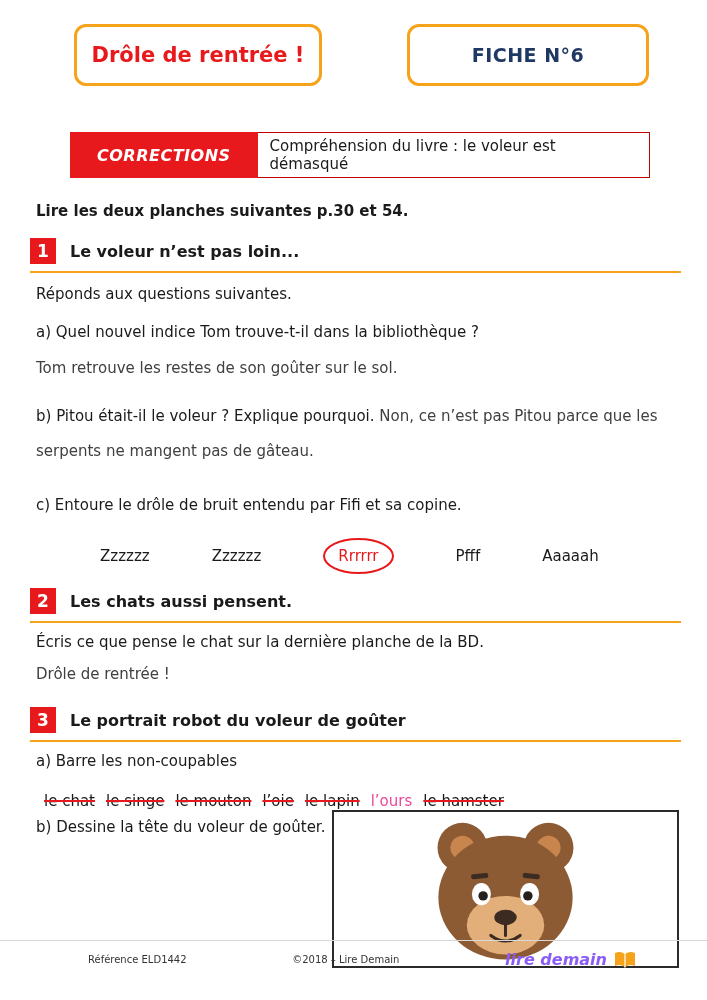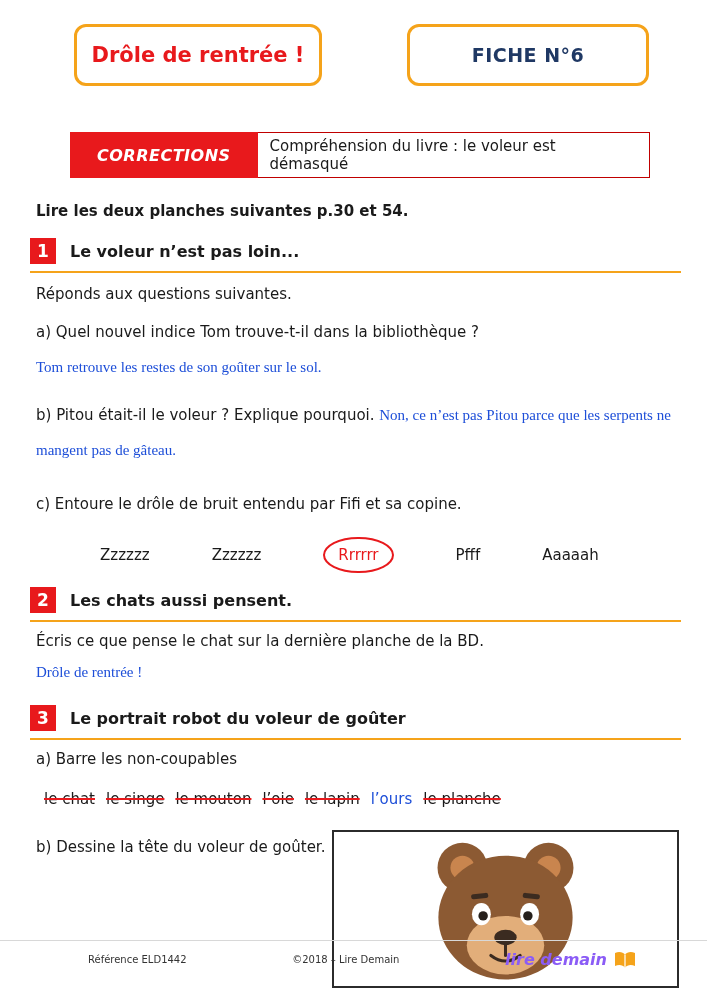--- a/index.html
+++ b/index.html
@@ -19,38 +19,38 @@
   .corr-subtitle { flex: 1; border: 1.5px solid #C00000; border-left: none; font-size: 15px; padding: 4px 12px; display: flex; align-items: center; background: #fff; }
 
   .instruction { margin: 24px 0 0 8px; font-weight: bold; font-size: 15px; }
 
   
   .section-header { display: flex; align-items: center; gap: 14px; margin-top: 18px; padding-bottom: 7px; border-bottom: 2px solid #F5A31A; width: 651px; margin-left: 2px; }
   .sec-num { width: 26px; height: 26px; background: #E8191C; color: #fff; font-weight: bold; font-size: 17px; display: flex; align-items: center; justify-content: center; flex: 0 0 auto; }
   .sec-title { font-weight: bold; font-size: 16px; }
 
   .txt { font-size: 15px; margin-left: 8px; }
-  .red { color: #1d4ed8; font-family: Liberation Serif, serif; }
+  .red { color: #404040; }
   .mt12 { margin-top: 12px; } .mt14 { margin-top: 14px; } .mt10 { margin-top: 10px; }
   .mt20 { margin-top: 20px; } .mt18 { margin-top: 18px; }
   .mt24 { margin-top: 24px; } .mt28 { margin-top: 28px; }
   .wrapline { line-height: 2.3; margin-top: 22px; width: 640px; }
 
   
   .options-row { display: flex; align-items: center; gap: 62px; margin: 24px 0 0 72px; }
   .sound-option { font-size: 15px; }
   .sound-option.circled { color: #E8191C; border: 2.5px solid #E8191C; border-radius: 50%; padding: 7px 13px; }
 
   
   .words-row { display: flex; gap: 11px; margin: 22px 0 0 16px; font-size: 15px; flex-wrap: nowrap; }
   .suspect.struck { text-decoration: line-through; text-decoration-color: #E8191C; text-decoration-thickness: 2px; }
-  .suspect.answer { color: #1d4ed8; text-align: right; }
+  .suspect.answer { color: #ec4899; text-align: right; }
 
   
-  .draw-row { display: flex; margin-top: 22px; align-items: flex-start; }
+  .draw-row { display: flex; align-items: flex-start; }
   .draw-q { font-size: 15px; margin: 8px 0 0 8px; width: 296px; }
   .draw-box { width: 347px; height: 158px; border: 2px solid #2b2b2b; display: flex; align-items: center; justify-content: center; background: #fff; }
 
   
   .footer { position: absolute; left: 0; right: 0; bottom: 16px; height: 44px; border-top: 1px solid #d8d8d8; display: flex; align-items: center; justify-content: space-between; padding: 0 70px 6px 88px; font-size: 10px; color: #333; }
   .logo { display: flex; align-items: center; gap: 6px; }
   .logo-text { font-size: 16px; font-weight: bold; font-style: italic; color: #8b5cf6; }
 </style>
 </head>
 <body>
@@ -110,21 +110,21 @@
   </div>
   <p class="txt mt10">a) Barre les non-coupables</p>
 
   <div class="words-row">
       <span class="suspect struck">le chat</span>
       <span class="suspect struck">le singe</span>
       <span class="suspect struck">le mouton</span>
       <span class="suspect struck">l’oie</span>
       <span class="suspect struck">le lapin</span>
       <span class="suspect answer">l’ours</span>
-      <span class="suspect struck">le planche</span>
+      <span class="suspect struck">le hamster</span>
     </div>
 
   <div class="draw-row">
     <p class="draw-q">b) Dessine la tête du voleur de goûter.</p>
     <div class="draw-box">
       <svg width="175" height="148" viewBox="0 0 200 172" aria-hidden="true">
         <circle cx="50" cy="38" r="29" fill="#8C5A33"></circle>
         <circle cx="150" cy="38" r="29" fill="#8C5A33"></circle>
         <circle cx="50" cy="38" r="14" fill="#C9854E"></circle>
         <circle cx="150" cy="38" r="14" fill="#C9854E"></circle>

